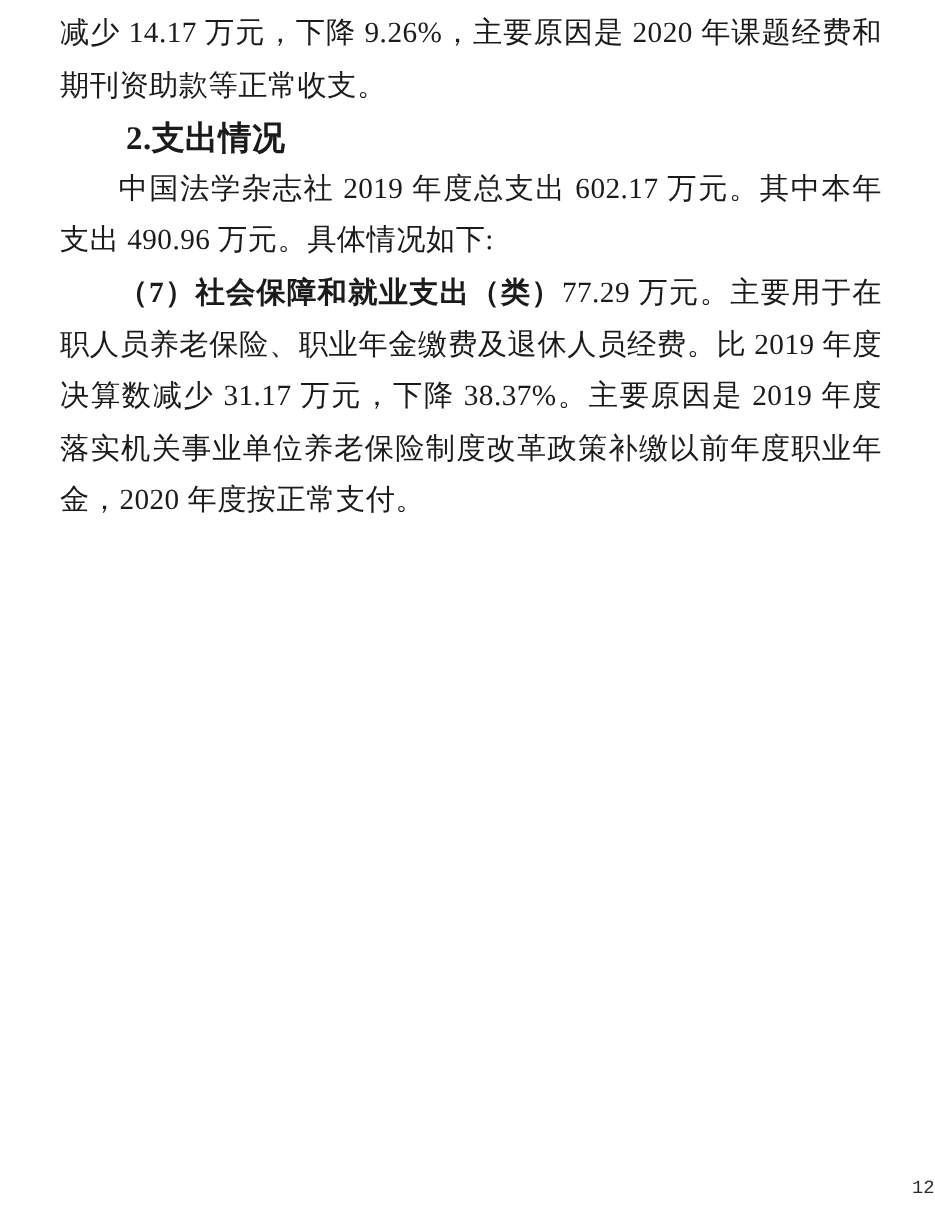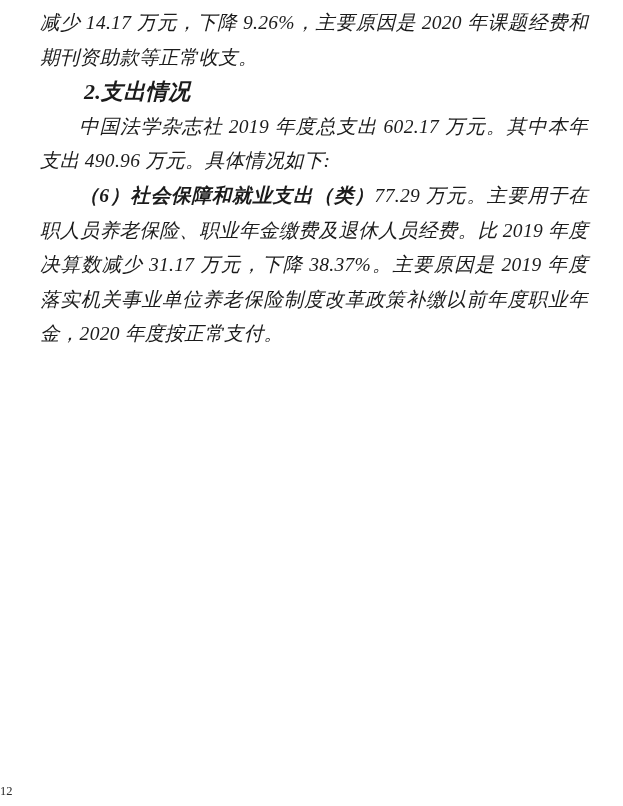--- a/index.html
+++ b/index.html
@@ -22,57 +22,56 @@
     top: 6px;
     width: 548px;
   }
   .para {
     margin: 0;
     font-size: 19.5px;
     line-height: 34.6px;
     text-align: justify;
     text-justify: inter-ideograph;
     letter-spacing: 0.3px;
-    font-style: italic;
   }
   .para.indent {
     text-indent: 2em;
   }
   .heading {
     font-weight: bold;
     text-indent: 2em;
     font-size: 22px;
   }
   .lead {
     font-weight: bold;
   }
   .page-number {
     position: absolute;
     left: 0;
     right: 0;
     bottom: 7px;
-    text-align: left;
+    text-align: right;
     font-size: 12.5px;
     color: #2a2a2a;
-    font-family: Liberation Serif, serif;
+    font-family: Liberation Mono, monospace;
   }
 </style>
 </head>
 <body>
 
 <div class="page">
   <div class="content">
 
     <p class="para"><span class="lead"></span><span>减少 14.17 万元，下降 9.26%，主要原因是 2020 年课题经费和期刊资助款等正常收支。</span></p>
 
     <p class="para heading">2.支出情况</p>
 
     <p class="para indent"><span class="lead"></span><span>中国法学杂志社 2019 年度总支出 602.17 万元。其中本年支出 490.96 万元。具体情况如下:</span></p>
 
 
 
-    <p class="para indent"><span class="lead">（6）社会保障和就业支出（类）</span><span>77.29 万元。主要用于在职人员养老保险、职业年金缴费及退休人员经费。比 2019 年度决算数减少 31.17 万元，下降 38.37%。主要原因是 2019 年度落实机关事业单位养老保险制度改革政策补缴以前年度职业年金，2020 年度按正常支付。</span></p>
+    <p class="para indent"><span class="lead">（7）社会保障和就业支出（类）</span><span>77.29 万元。主要用于在职人员养老保险、职业年金缴费及退休人员经费。比 2019 年度决算数减少 31.17 万元，下降 38.37%。主要原因是 2019 年度落实机关事业单位养老保险制度改革政策补缴以前年度职业年金，2020 年度按正常支付。</span></p>
 
 
   </div>
 
   <div class="page-number">12</div>
 </div>
 
 </body></html>

